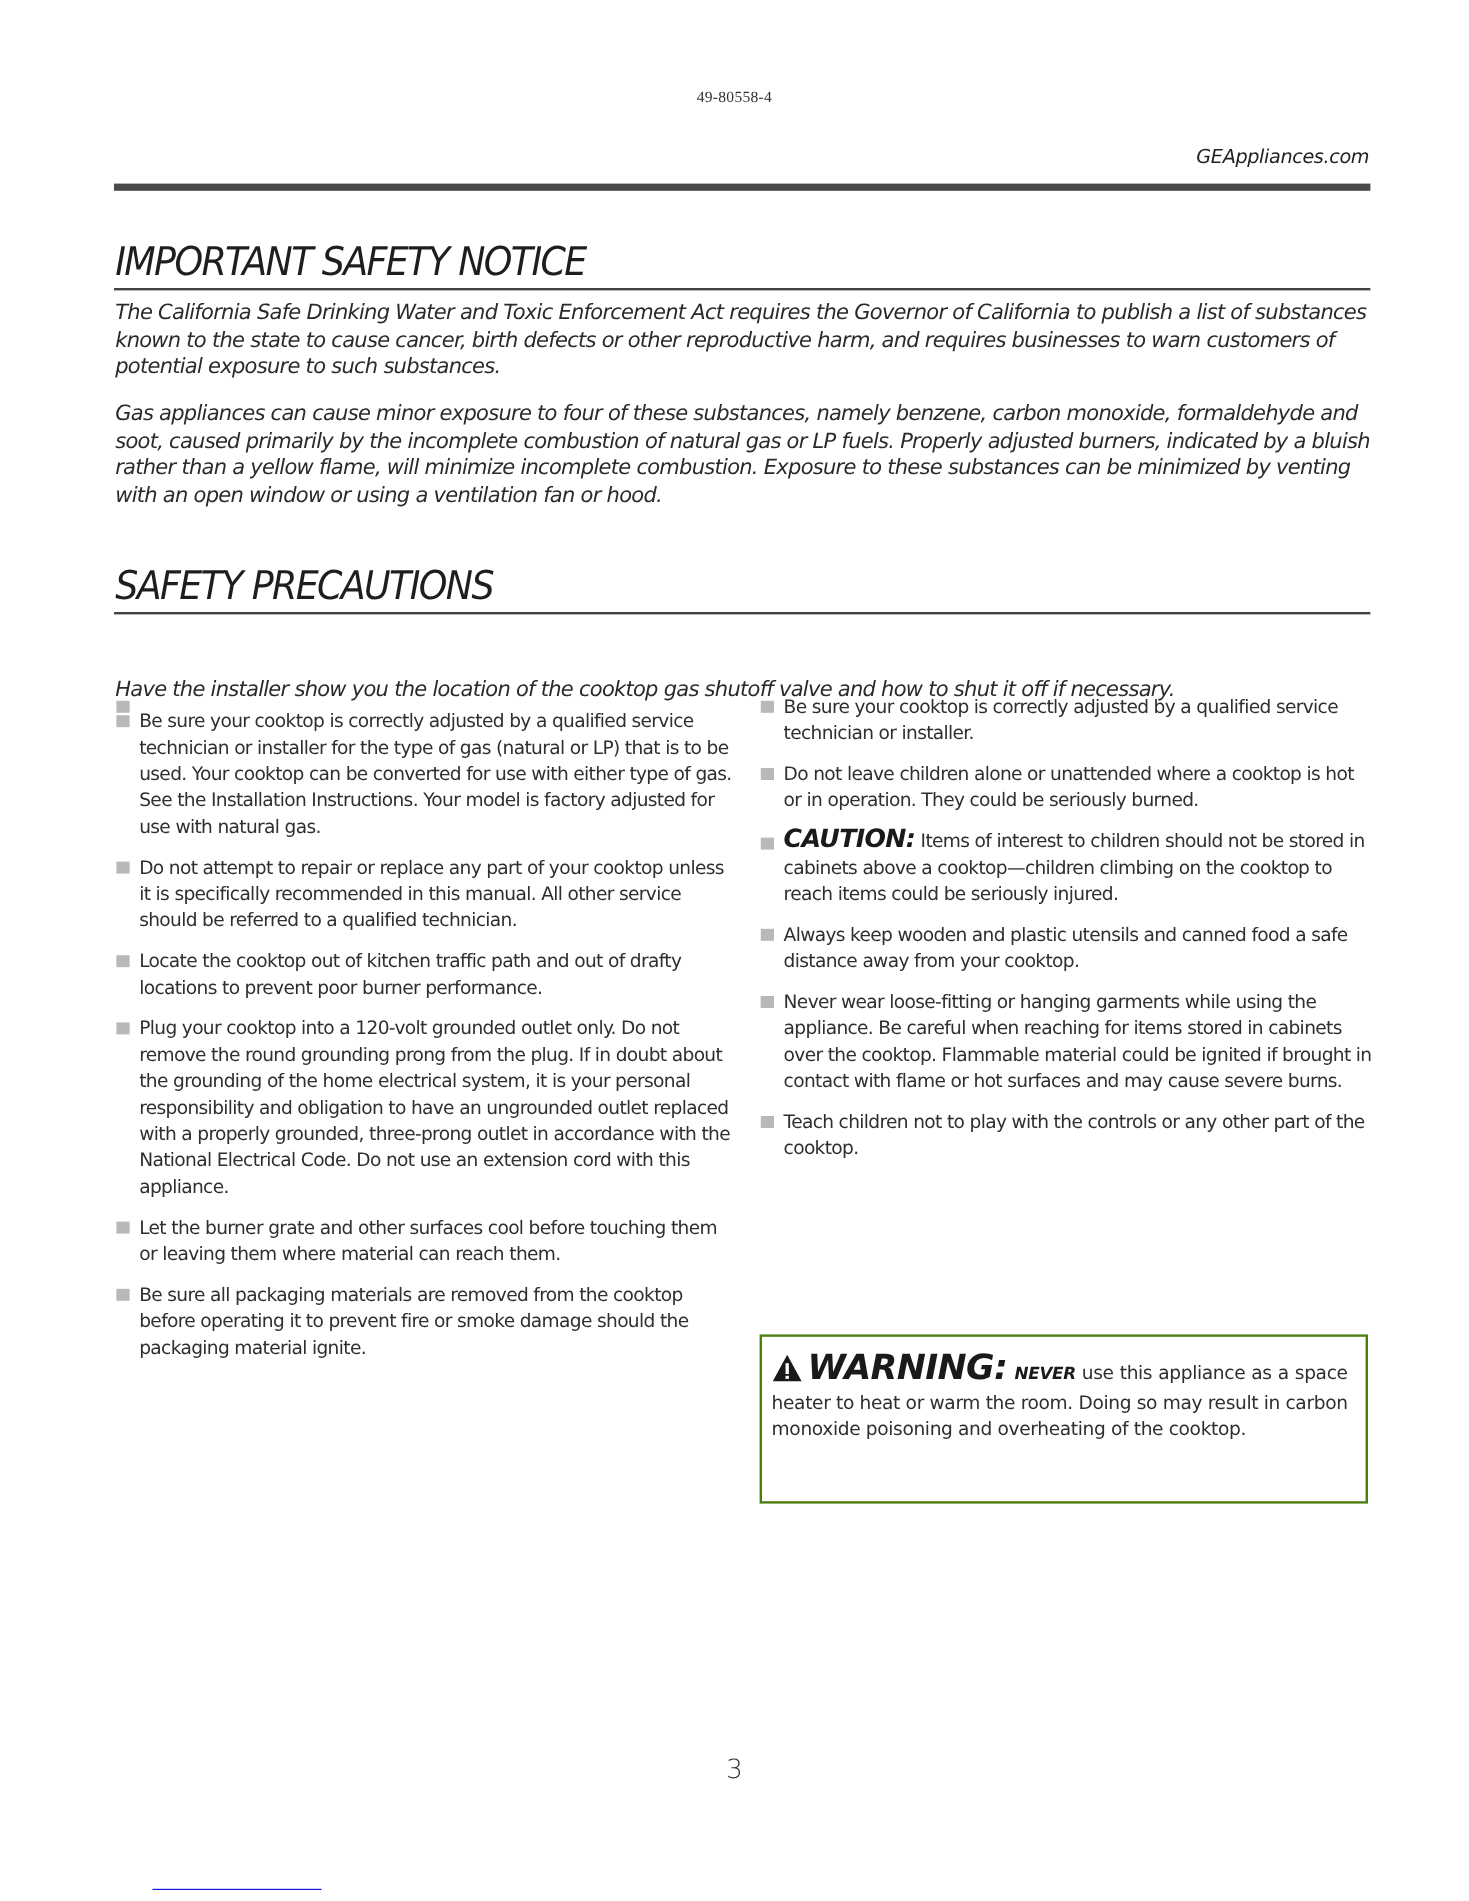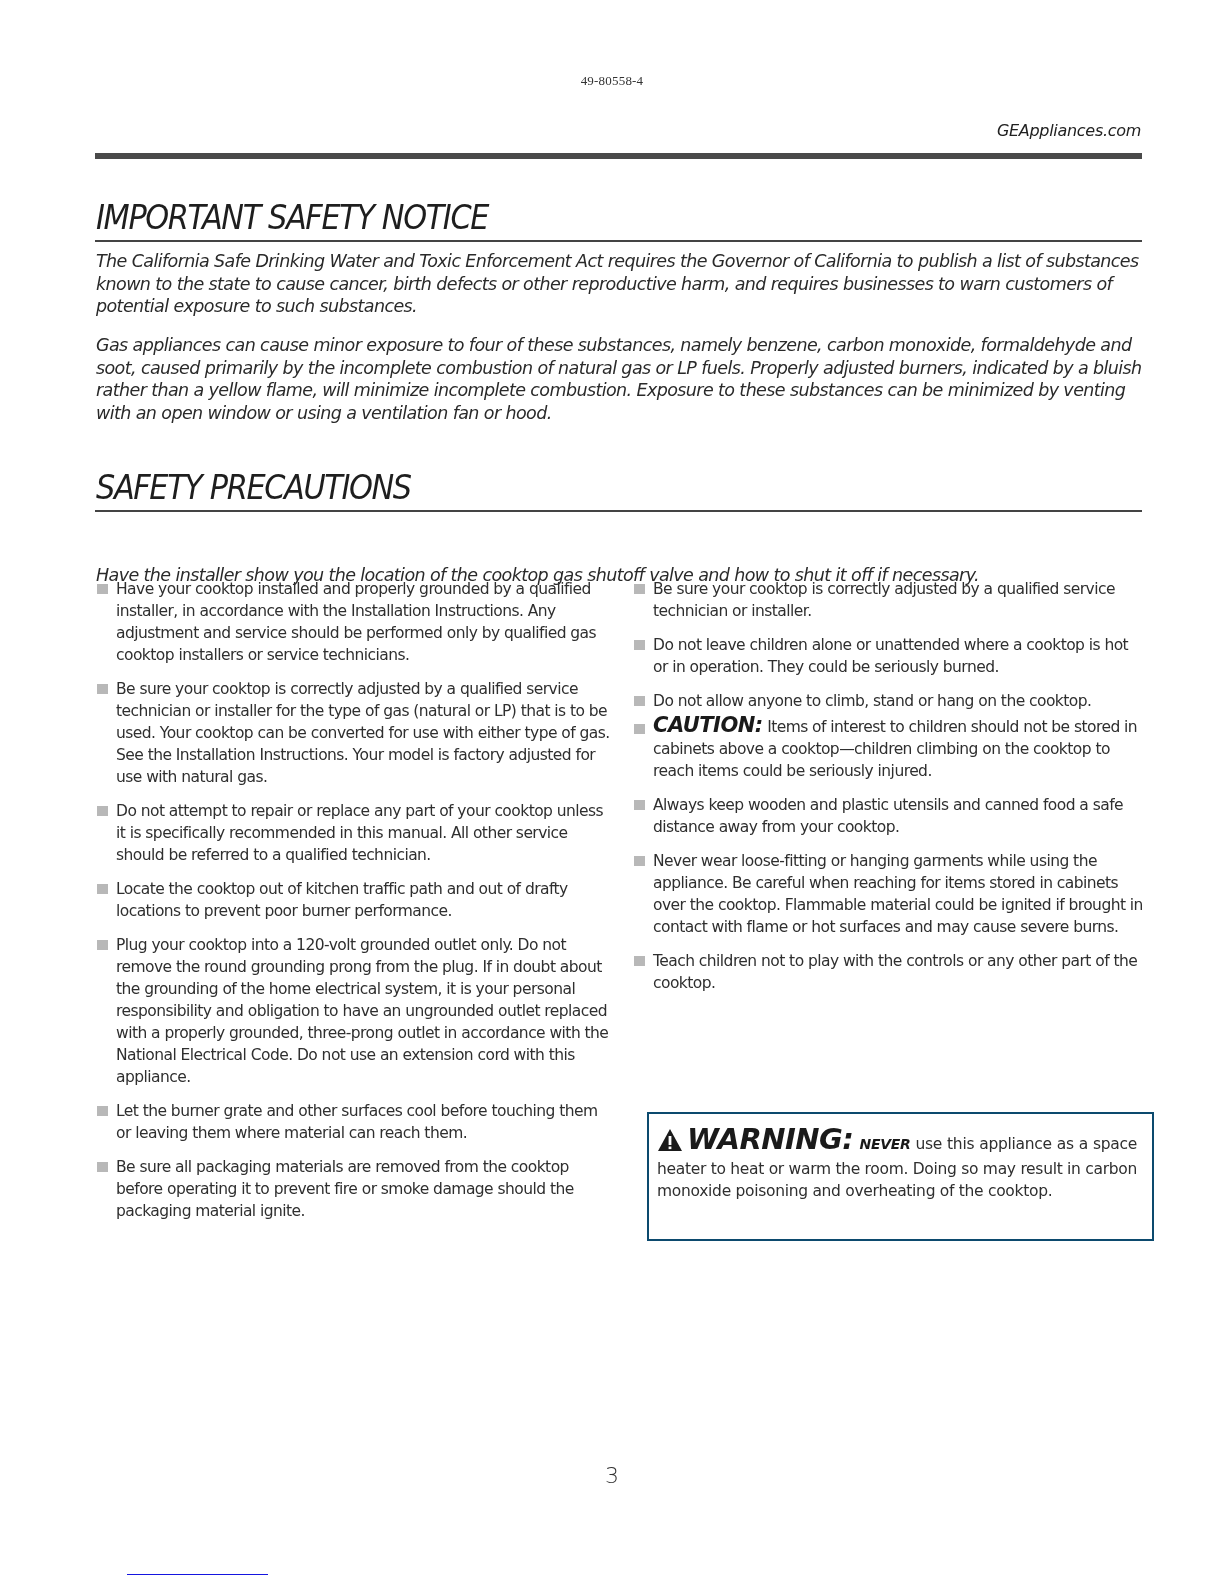--- a/index.html
+++ b/index.html
@@ -30,22 +30,22 @@
   .col-left { left: 97px; width: 515px; }
   .col-right { left: 634px; width: 510px; }
   .bullet-item { position: relative; padding-left: 19px; font-family: "DejaVu Sans", sans-serif;
                  font-size: 15.5px; line-height: 22px; color: #2f2f2f; margin: 0 0 12px 0; letter-spacing: -0.55px; }
   .bullet-square { position: absolute; left: 0; top: 6px; width: 11px; height: 10px; background: #b8b8b8; }
   .caution-word { font-family: "DejaVu Sans", sans-serif; font-style: italic; font-weight: bold;
                   font-size: 21px; color: #1a1a1a; letter-spacing: -0.5px; line-height: 22px; }
   .caution-item { margin-top: -2px; }
   .caution-item .bullet-square { top: 10px; }
 
-  .warning-box { position: absolute; left: 647px; top: 1112px; width: 503px; height: 121px;
-                 border: 2px solid #0c4a6e; padding: 4px 0 0 0; }
+  .warning-box { position: absolute; left: 633px; top: 1112px; width: 503px; height: 121px;
+                 border: 2px solid #4d7c0f; padding: 16px 0 0 0; }
   .warning-inner { position: absolute; left: 8px; top: 14px; width: 480px; font-family: "DejaVu Sans", sans-serif;
                    font-size: 15.5px; line-height: 22px; color: #2f2f2f; text-align: justify; letter-spacing: -0.3px; }
   .warn-icon { display: inline-block; vertical-align: -3px; margin-right: 4px; }
   .warning-word { font-style: italic; font-weight: bold; font-size: 29px; color: #1a1a1a; letter-spacing: -0.5px; }
   .never-word { font-style: italic; font-weight: bold; font-size: 14px; margin-left: 6px; color: #1a1a1a; }
 
   .page-number { position: absolute; top: 1463px; left: 0; width: 1224px; text-align: center;
                  font-family: "DejaVu Sans", sans-serif; font-size: 22px; font-weight: 200; color: #333; }
   .link-line { position: absolute; top: 1574px; left: 127px; width: 141px; height: 1px; background: #1515e0; }
 </style>
@@ -59,33 +59,32 @@
 <h1 class="section-title title-1">IMPORTANT SAFETY NOTICE</h1>
 <div class="section-rule rule-1"></div>
 <p class="italic-para para-1">The California Safe Drinking Water and Toxic Enforcement Act requires the Governor of California to publish a list of substances known to the state to cause cancer, birth defects or other reproductive harm, and requires businesses to warn customers of potential exposure to such substances.</p>
 <p class="italic-para para-2">Gas appliances can cause minor exposure to four of these substances, namely benzene, carbon monoxide, formaldehyde and soot, caused primarily by the incomplete combustion of natural gas or LP fuels. Properly adjusted burners, indicated by a bluish rather than a yellow flame, will minimize incomplete combustion. Exposure to these substances can be minimized by venting with an open window or using a ventilation fan or hood.</p>
 
 <h1 class="section-title title-2">SAFETY PRECAUTIONS</h1>
 <div class="section-rule rule-2"></div>
 <p class="italic-para para-3">Have the installer show you the location of the cooktop gas shutoff valve and how to shut it off if necessary.</p>
 
 <div class="col col-left">
-  <div class="bullet-item"><span class="bullet-square"></span><span>Have your cooktop installed and properly grounded by a qualified installer, in accordance with the Installation Instructions. Any adjustment and service should be performed only by qualified gas cooktop installers or service technicians.</span></div>
+  <div class="bullet-item"><span class="bullet-square"></span></div>
   <div class="bullet-item"><span class="bullet-square"></span><span>Be sure your cooktop is correctly adjusted by a qualified service technician or installer for the type of gas (natural or LP) that is to be used. Your cooktop can be converted for use with either type of gas. See the Installation Instructions. Your model is factory adjusted for use with natural gas.</span></div>
   <div class="bullet-item"><span class="bullet-square"></span><span>Do not attempt to repair or replace any part of your cooktop unless it is specifically recommended in this manual. All other service should be referred to a qualified technician.</span></div>
   <div class="bullet-item"><span class="bullet-square"></span><span>Locate the cooktop out of kitchen traffic path and out of drafty locations to prevent poor burner performance.</span></div>
   <div class="bullet-item"><span class="bullet-square"></span><span>Plug your cooktop into a 120-volt grounded outlet only. Do not remove the round grounding prong from the plug. If in doubt about the grounding of the home electrical system, it is your personal responsibility and obligation to have an ungrounded outlet replaced with a properly grounded, three-prong outlet in accordance with the National Electrical Code. Do not use an extension cord with this appliance.</span></div>
   <div class="bullet-item"><span class="bullet-square"></span><span>Let the burner grate and other surfaces cool before touching them or leaving them where material can reach them.</span></div>
   <div class="bullet-item"><span class="bullet-square"></span><span>Be sure all packaging materials are removed from the cooktop before operating it to prevent fire or smoke damage should the packaging material ignite.</span></div>
 </div>
 
 <div class="col col-right">
   <div class="bullet-item"><span class="bullet-square"></span><span>Be sure your cooktop is correctly adjusted by a qualified service technician or installer.</span></div>
   <div class="bullet-item"><span class="bullet-square"></span><span>Do not leave children alone or unattended where a cooktop is hot or in operation. They could be seriously burned.</span></div>
-  <div class="bullet-item" style="margin-bottom:4px"><span class="bullet-square"></span><span>Do not allow anyone to climb, stand or hang on the cooktop.</span></div>
   <div class="bullet-item caution-item"><span class="bullet-square"></span><span class="caution-word">CAUTION:</span><span> Items of interest to children should not be stored in cabinets above a cooktop—children climbing on the cooktop to reach items could be seriously injured.</span></div>
   <div class="bullet-item"><span class="bullet-square"></span><span>Always keep wooden and plastic utensils and canned food a safe distance away from your cooktop.</span></div>
   <div class="bullet-item"><span class="bullet-square"></span></div>
   <div class="bullet-item"><span class="bullet-square"></span><span>Never wear loose-fitting or hanging garments while using the appliance. Be careful when reaching for items stored in cabinets over the cooktop. Flammable material could be ignited if brought in contact with flame or hot surfaces and may cause severe burns.</span></div>
   <div class="bullet-item"><span class="bullet-square"></span><span>Teach children not to play with the controls or any other part of the cooktop.</span></div>
 </div>
 
 <div class="warning-box">
   <div class="warning-inner">
     <span class="warn-icon">

